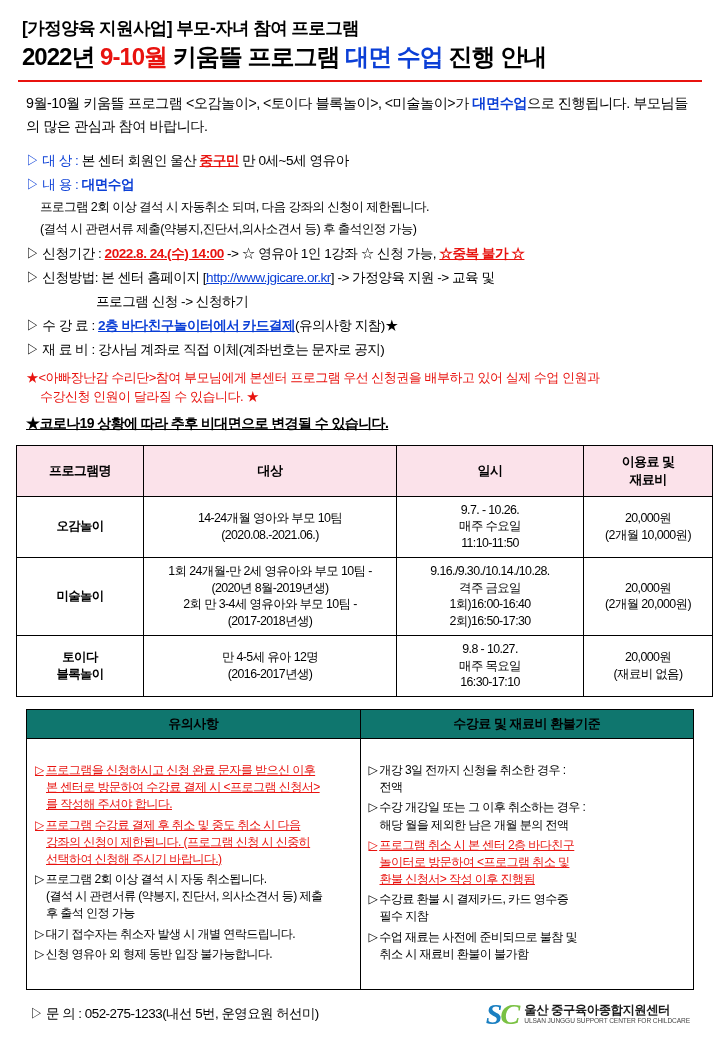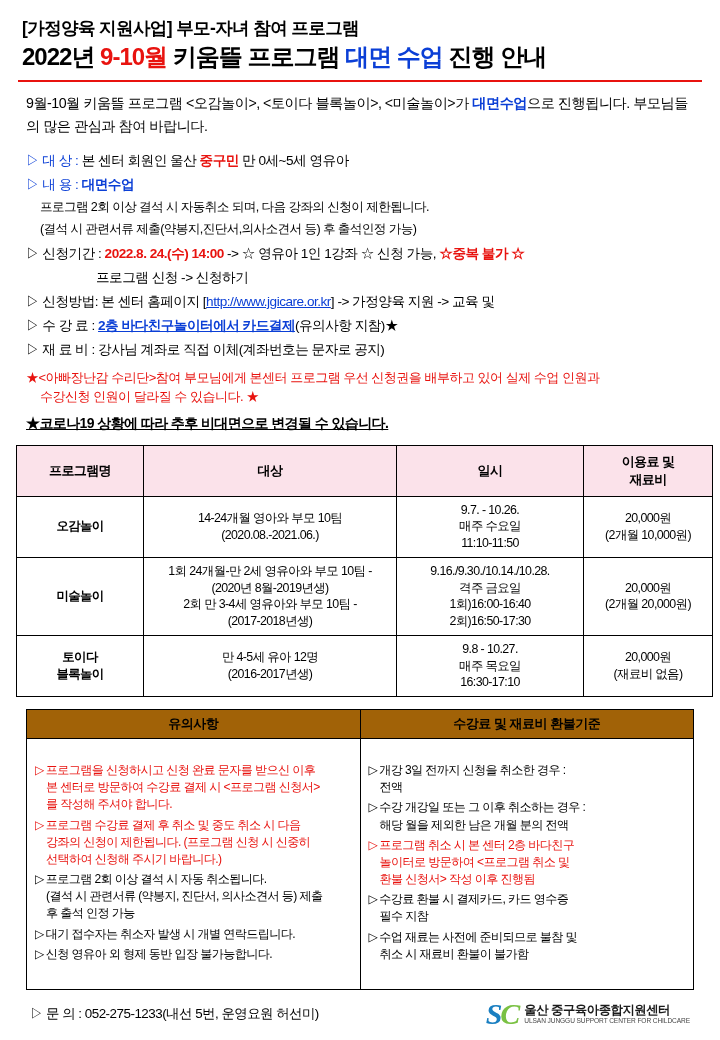--- a/index.html
+++ b/index.html
@@ -64,21 +64,21 @@
   .row {
     margin: 3px 0;
     white-space: nowrap;
   }
   .row.indent2 { padding-left: 70px; }
   .small {
     font-size: 12.6px;
     letter-spacing: -0.6px;
   }
   .bold { font-weight: bold; }
-  .red { color: #e8130f; }
+  .red { color: #e8130f; text-decoration: underline; }
   .blue { color: #0b3fd6; }
   .underline-link {
     color: #0b3fd6;
     text-decoration: underline;
   }
   .note-red {
     color: #e8130f;
     font-size: 13px;
     line-height: 1.5;
     letter-spacing: -0.5px;
@@ -121,21 +121,21 @@
 
   
   table.bottom {
     width: 668px;
     margin: 12px auto 0 auto;
     border-collapse: collapse;
     table-layout: fixed;
   }
   table.bottom th {
     border: 1.3px solid #000;
-    background: #a16207;
+    background: #0f766e;
     font-weight: bold;
     font-size: 13px;
     padding: 5px;
     letter-spacing: -0.5px;
   }
   table.bottom td {
     border: 1.3px solid #000;
     vertical-align: top;
     padding: 23px 8px;
     font-size: 12.1px;
@@ -217,24 +217,24 @@
     <div class="row">
       <span class="blue">▷ 내     용 : </span><span class="blue bold">대면수업</span>
     </div>
     <div class="row small" style="padding-left:14px">프로그램 2회 이상 결석 시 자동취소 되며, 다음 강좌의 신청이 제한됩니다.</div>
     <div class="row small" style="padding-left:14px">(결석 시 관련서류 제출(약봉지,진단서,의사소견서 등) 후 출석인정 가능)</div>
 
     <div class="row">
       <span>▷ 신청기간 : </span><span class="red bold">2022.8. 24.(수) 14:00</span><span> -&gt; ☆ 영유아 1인 1강좌 ☆ 신청 가능, </span><span class="red bold">☆중복 불가 ☆</span>
     </div>
 
+    <div class="row">
+      <span>▷ 신청방법: </span><span>본 센터 홈페이지 [</span><a class="underline-link" href="#">http://www.jgicare.or.kr</a><span>] -&gt; 가정양육 지원 -&gt; 교육 및</span>
+    </div>
     <div class="row indent2">프로그램 신청 -&gt; 신청하기</div>
-    <div class="row">
-      <span>▷ 신청방법: </span><span>본 센터 홈페이지 [</span><a class="underline-link" href="#">http://www.jgicare.or.kr</a><span>] -&gt; 가정양육 지원 -&gt; 교육 및</span>
-    </div>
 
     <div class="row">
       <span>▷ 수 강 료 : </span><span class="blue bold" style="text-decoration:underline">2층 바다친구놀이터에서 카드결제</span><span>(유의사항 지참)★</span>
     </div>
 
     <div class="row">
       <span>▷ 재 료 비 : </span><span>강사님 계좌로 직접 이체(계좌번호는 문자로 공지)</span>
     </div>
 
     <div class="note-red" style="margin-top:8px">★&lt;아빠장난감 수리단&gt;참여 부모님에게 본센터 프로그램 우선 신청권을 배부하고 있어 실제 수업 인원과</div>

